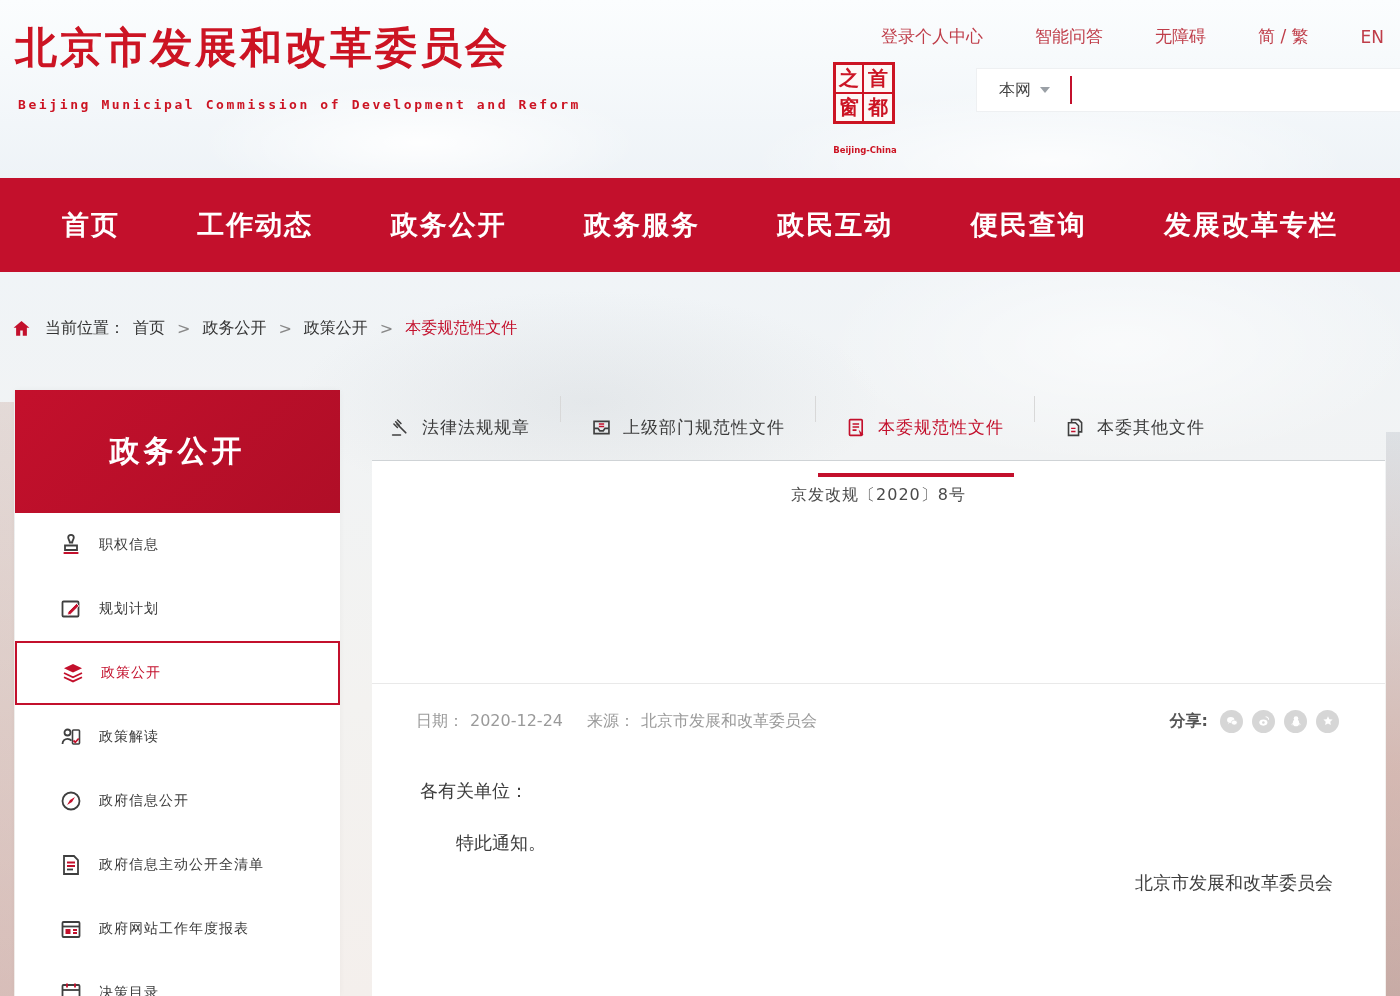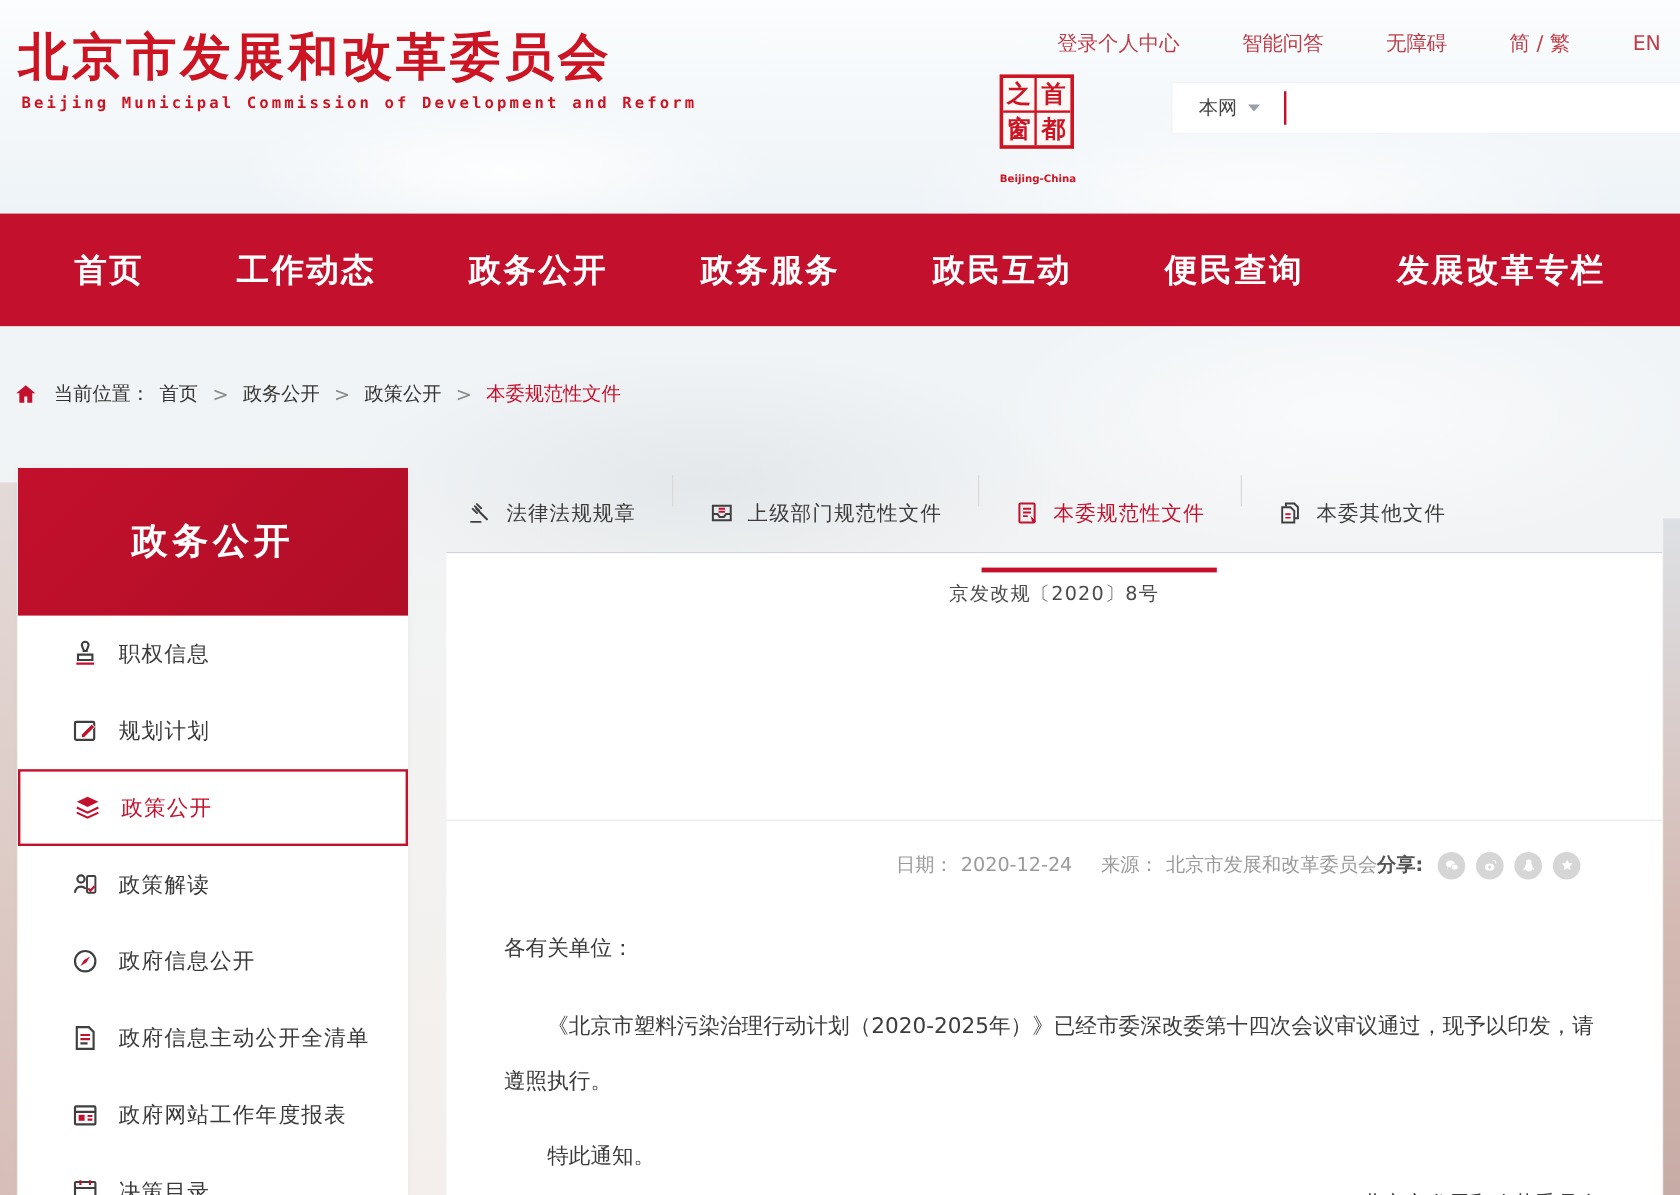--- a/index.html
+++ b/index.html
@@ -9,21 +9,21 @@
 
   
   .header { position:absolute; left:0; top:0; width:1400px; height:178px;
     background:
       radial-gradient(220px 60px at 30% 80%, rgba(255,255,255,.9), rgba(255,255,255,0)),
       radial-gradient(300px 70px at 75% 90%, rgba(255,255,255,.8), rgba(255,255,255,0)),
       linear-gradient(180deg,#fbfdfe 0%, #eef3f7 100%);
   }
   .logo-title { position:absolute; left:15px; top:20px; font-size:42px; font-weight:bold;
     color:#cc1423; letter-spacing:3px; }
-  .logo-subtitle { position:absolute; left:18px; top:79px; font-size:13px; color:#cc1423;
+  .logo-subtitle { position:absolute; left:18px; top:97px; font-size:13px; color:#cc1423;
     letter-spacing:2.6px; font-family:"DejaVu Sans Mono","Liberation Mono",monospace; font-weight:bold; }
   .top-links { position:absolute; right:16px; top:25px; display:flex; align-items:center; gap:52px; }
   .top-links a { font-size:17px; color:#bf3d49; text-decoration:none; white-space:nowrap; }
 
   .seal { position:absolute; left:833px; top:62px; width:64px; text-align:center; }
   .seal-grid { width:62px; height:62px; border:3px solid #cc1423; display:grid;
     grid-template-columns:1fr 1fr; grid-template-rows:1fr 1fr; background:#fdf8f6; }
   .seal-grid span { display:flex; align-items:center; justify-content:center;
     font-size:20px; font-weight:bold; color:#cc1423; }
   .seal-grid span:nth-child(1){ border-right:2px solid #cc1423; border-bottom:2px solid #cc1423;}
@@ -66,21 +66,21 @@
   .breadcrumb a.current { color:#c3102c; }
   .bc-home { display:flex; align-items:center; margin-right:6px; }
 
   
   .sidebar { position:absolute; left:15px; top:118px; width:325px; height:606px; background:#fff;
     box-shadow:0 0 6px rgba(0,0,0,.04); overflow:hidden; }
   .sidebar-header { height:123px; background:linear-gradient(135deg,#c3102c 0%, #b00e27 100%);
     color:#fff; font-size:30px; font-weight:bold; letter-spacing:4px;
     display:flex; align-items:center; justify-content:center; }
   .side-item { height:64px; display:flex; align-items:center; padding-left:44px; gap:16px; cursor:pointer; }
-  .side-item .lbl { font-size:18px; color:#3a3a3a; letter-spacing:1px; white-space:nowrap; }
+  .side-item .lbl { font-size:14px; color:#3a3a3a; letter-spacing:1px; white-space:nowrap; }
   .side-item.active { border:2px solid #c3102c; }
   .side-item.active .lbl { color:#c3102c; }
   .icon22 { width:24px; height:24px; flex:0 0 24px; }
 
   
   .tabs-row { position:absolute; left:372px; top:124px; width:1013px; height:62px; display:flex; }
   .tab { position:relative; display:flex; align-items:center; gap:11px; cursor:pointer; white-space:nowrap; }
   .tab .tlbl { font-size:17px; color:#3c3c3c; letter-spacing:1px; }
   .tab.active .tlbl { color:#c3102c; }
   .tab.active::after { content:""; position:absolute; left:-28px; right:-10px; bottom:-19px; height:4px; background:#c3102c; z-index:2; }
@@ -89,21 +89,21 @@
   .tabs-bottom-line { position:absolute; left:372px; top:188px; width:1013px; height:1px; background:#cfd3d6; }
   .icon20 { width:21px; height:21px; flex:0 0 21px; }
 
   
   .main-card { position:absolute; left:372px; top:189px; width:1013px; height:535px; background:#fff; }
   .article-title { margin:62px auto 0; width:900px; text-align:center; font-size:27px; font-weight:bold;
     color:#3a3a3a; line-height:43px; letter-spacing:1px; }
   .doc-number { margin-top:24px; text-align:center; font-size:16px; color:#4a4a4a; letter-spacing:1px; }
   .meta-divider { position:absolute; left:0; top:222px; width:1013px; height:1px; background:#e9e9e9; }
   .meta-row { position:absolute; left:0; top:240px; width:1013px; height:40px; display:flex;
-    align-items:center; justify-content:flex-end; padding:0 68px 0 44px; }
+    align-items:center; justify-content:space-between; padding:0 46px 0 44px; }
   .meta-left { font-size:16px; color:#9a9a9a; display:flex; gap:6px; }
   .meta-left .src-label { margin-left:18px; }
   .share { display:flex; align-items:center; gap:9px; }
   .share-label { font-size:16px; color:#555; font-weight:bold; margin-right:3px; }
   .share-circle { width:23px; height:23px; border-radius:50%; background:#d6d6d6;
     display:flex; align-items:center; justify-content:center; cursor:pointer; }
   .article-body { position:absolute; left:48px; top:316px; width:917px; font-size:18px; color:#3c3c3c; }
   .salutation { line-height:28px; }
   .body-para { margin-top:28px; line-height:46px; text-indent:2em; }
   .closing { margin-top:26px; text-indent:2em; }
@@ -337,20 +337,19 @@
           <span class="share-circle">
             <svg width="14" height="14" viewBox="0 0 22 22">
               <path d="M11 3.5l2.2 4.6 5 .7-3.6 3.5.9 5-4.5-2.4-4.5 2.4.9-5L3.8 8.8l5-.7z" fill="#fff"></path>
             </svg>
           </span>
         </div>
       </div>
 
       <div class="article-body">
         <p class="salutation">各有关单位：</p>
-        <p class="body-para">《北京市塑料污染治理行动计划（2020-2025年）》已经市委深改委第十四次会议审议通过，现予以印发，请遵照执行。</p>
         <p class="closing">特此通知。</p>
         <p class="signature">北京市发展和改革委员会</p>
       </div>
     </div>
   </div>
 
 </div>
 
 </body></html>

